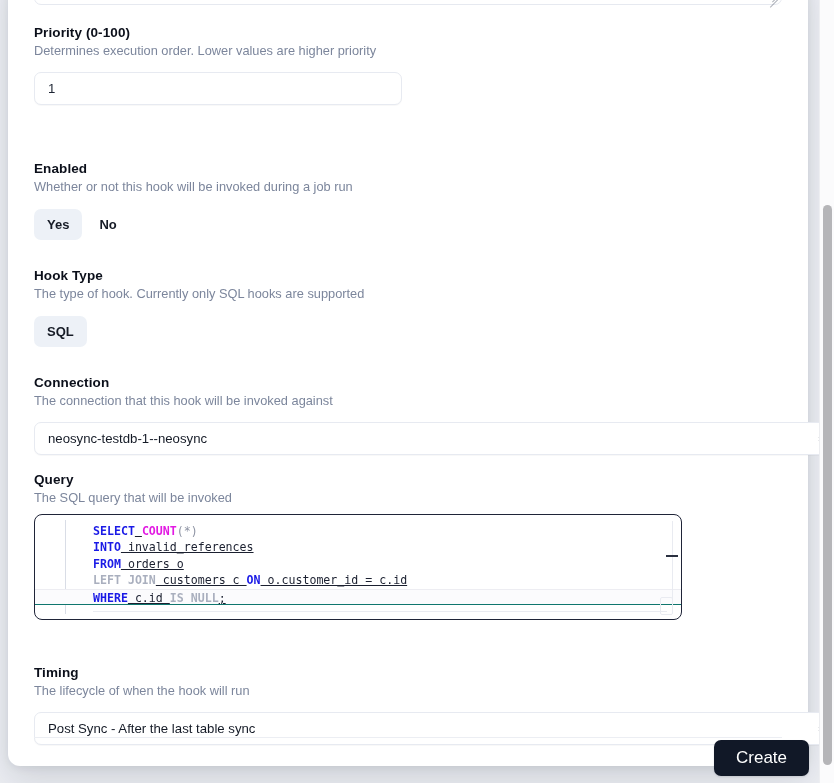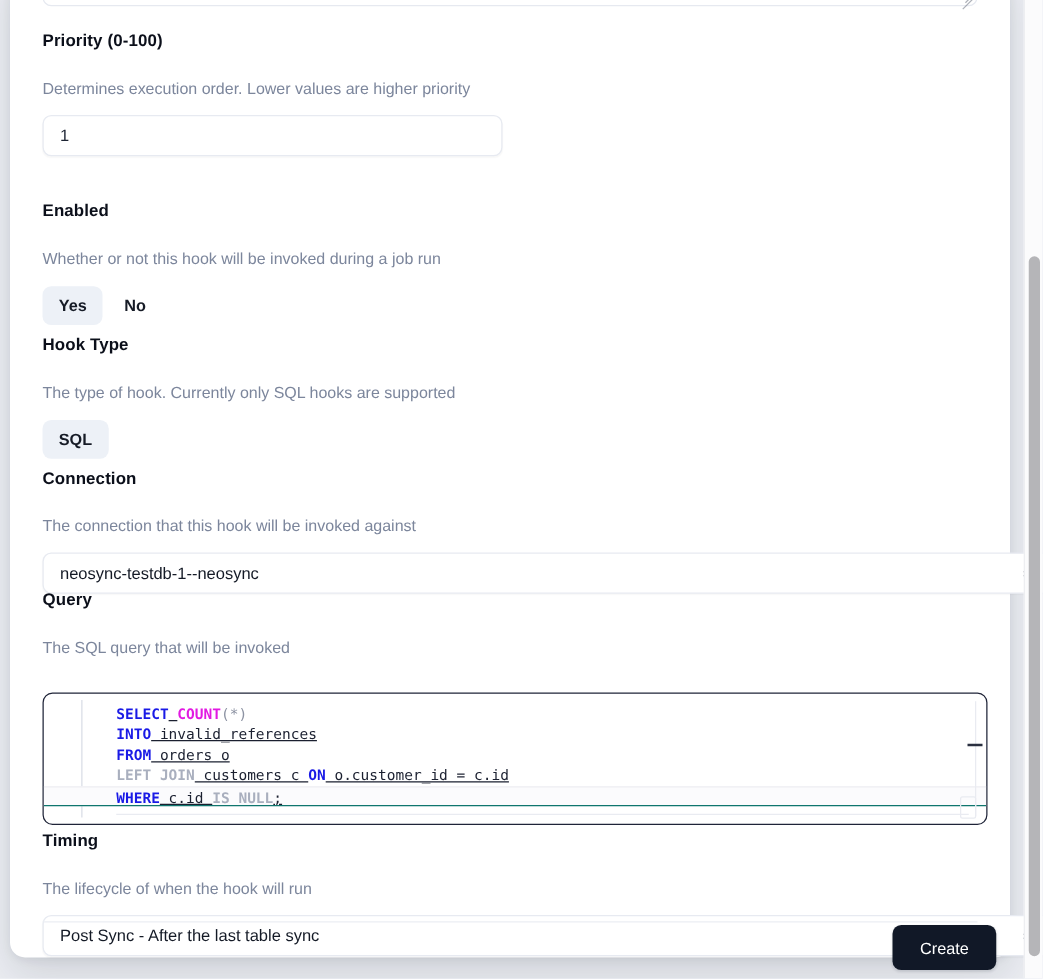--- a/index.html
+++ b/index.html
@@ -79,21 +79,21 @@
     font-size: 13.5px;
     font-weight: bold;
     color: #0b0f1a;
     letter-spacing: .1px;
     line-height: 18px;
   }
   .f-desc {
     font-size: 12.8px;
     color: #7c869c;
     line-height: 18px;
-    margin-top: 20px;
+    margin-top: 0;
   }
 
   
   .text-input {
     margin-top: 12px;
     width: 368px;
     height: 33px;
     border: 1px solid #e7eaf1;
     border-radius: 7px;
     background: #fff;
@@ -159,22 +159,22 @@
     left: 1px;
     width: 6px; height: 6px;
     border-left: 1.4px solid #4b5565;
     border-top: 1.4px solid #4b5565;
   }
   .chev-updown::before { top: 2px;  transform: rotate(45deg); }
   .chev-updown::after  { bottom: 2px; transform: rotate(225deg); }
 
   
   .editor-shell {
-    margin-top: 27px;
-    width: 756px;
+    margin-top: 7px;
+    width: 648px;
     height: 106px;
     border: 1.6px solid #1f2438;
     border-radius: 8px;
     background: #ffffff;
     position: relative;
     overflow: hidden;
   }
   .editor-inner {
     position: absolute;
     left: 0; top: 0; right: 0; bottom: 0;
@@ -247,21 +247,21 @@
     background: #eceef3;
   }
   .create-btn {
     position: absolute;
     height: 36px;
     padding: 0 22px;
     background: #111827;
     color: #ffffff;
     border: none;
     border-radius: 7px;
-    font-size: 13px;
+    font-size: 17px;
     font-weight: 500;
     cursor: pointer;
     font-family: "Liberation Sans", sans-serif;
     display: flex;
     align-items: center;
     justify-content: center;
     box-shadow: 0 1px 2px rgba(16,24,40,0.12);
   }
 
   

